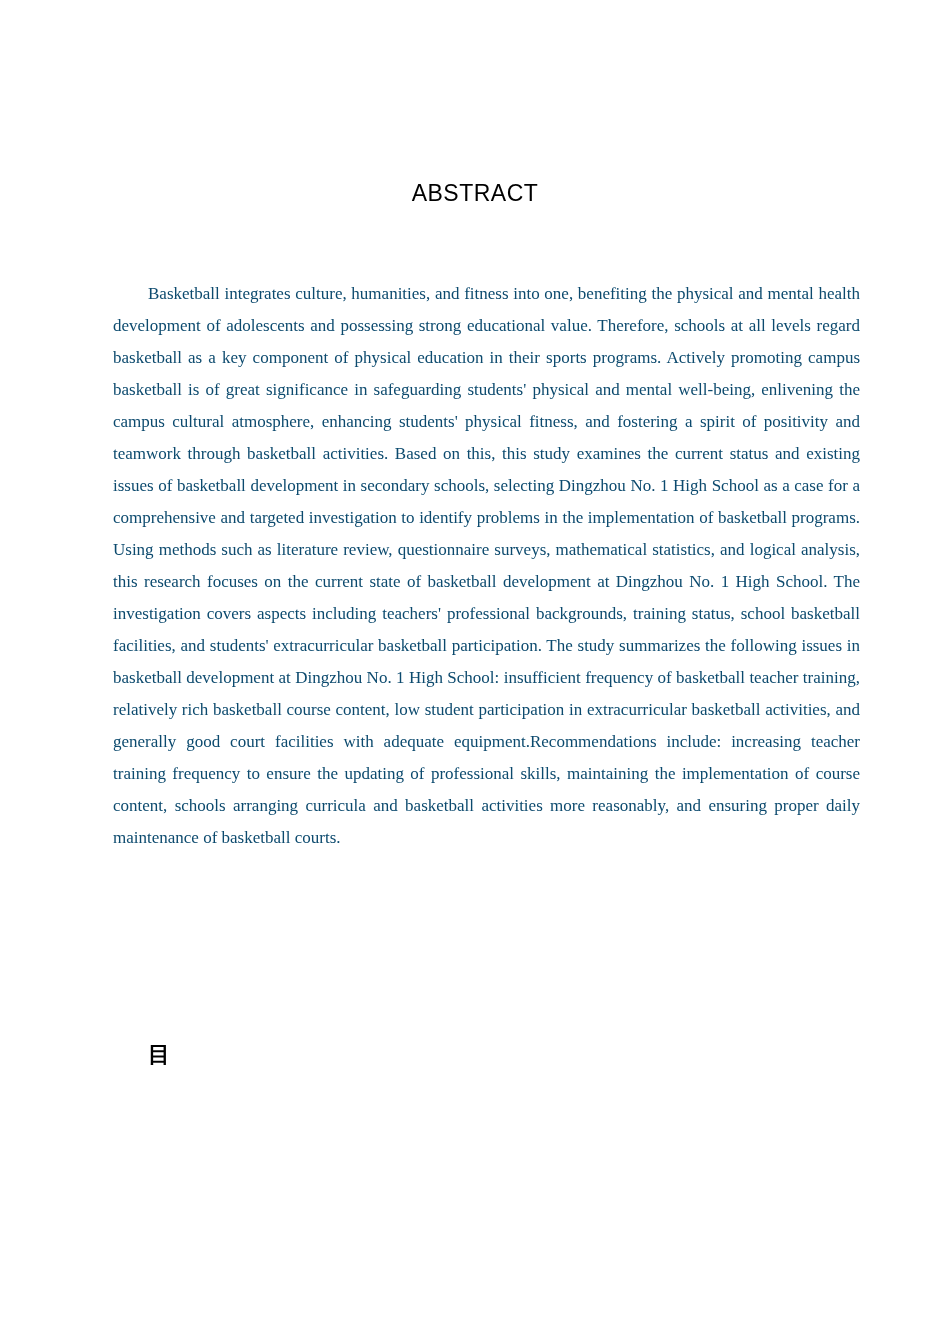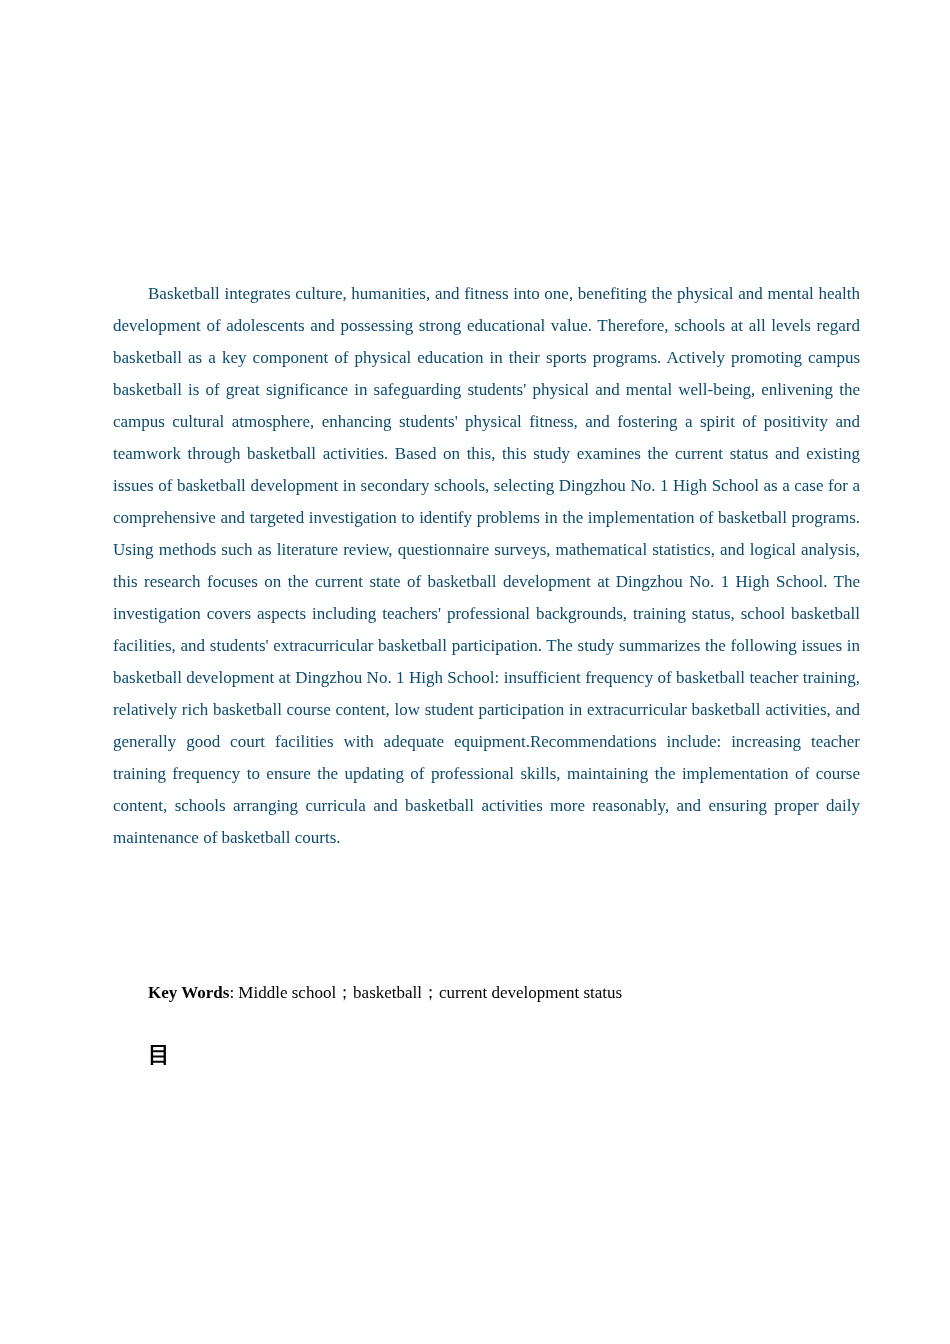--- a/index.html
+++ b/index.html
@@ -65,23 +65,21 @@
     text-align: center;
     font-size: 14px;
     color: #000000;
   }
 </style>
 </head>
 <body>
 
 <div class="page">
 
+  <div class="title">ABSTRACT</div>
 
   <div class="body-text">Basketball integrates culture, humanities, and fitness into one, benefiting the physical and mental health development of adolescents and possessing strong educational value. Therefore, schools at all levels regard basketball as a key component of physical education in their sports programs. Actively promoting campus basketball is of great significance in safeguarding students' physical and mental well-being, enlivening the campus cultural atmosphere, enhancing students' physical fitness, and fostering a spirit of positivity and teamwork through basketball activities.  Based on this, this study examines the current status and existing issues of basketball development in secondary schools, selecting Dingzhou No. 1 High School as a case for a comprehensive and targeted investigation to identify problems in the implementation of basketball programs.   Using methods such as literature review, questionnaire surveys, mathematical statistics, and logical analysis, this research focuses on the current state of basketball development at Dingzhou No. 1 High School. The investigation covers aspects including teachers' professional backgrounds, training status, school basketball facilities, and students' extracurricular basketball participation. The study summarizes the following issues in basketball development at Dingzhou No. 1 High School: insufficient frequency of basketball teacher training, relatively rich basketball course content, low student participation in extracurricular basketball activities, and generally good court facilities with adequate equipment.Recommendations include: increasing teacher training frequency to ensure the updating of professional skills, maintaining the implementation of course content, schools arranging curricula and basketball activities more reasonably, and ensuring proper daily maintenance of basketball courts.</div>
 
-  <div class="keywords">
-    <span class="kw-label">Key Words</span><span>: Middle school；basketball；current development status</span>
-  </div>
 
   <div class="toc-heading">目</div>
 
 
 </div>
 
 </body></html>

